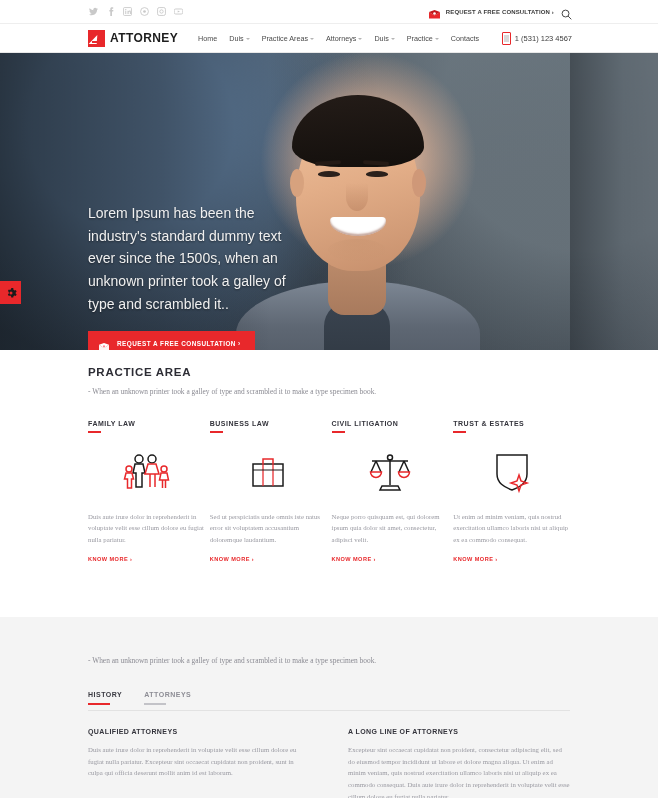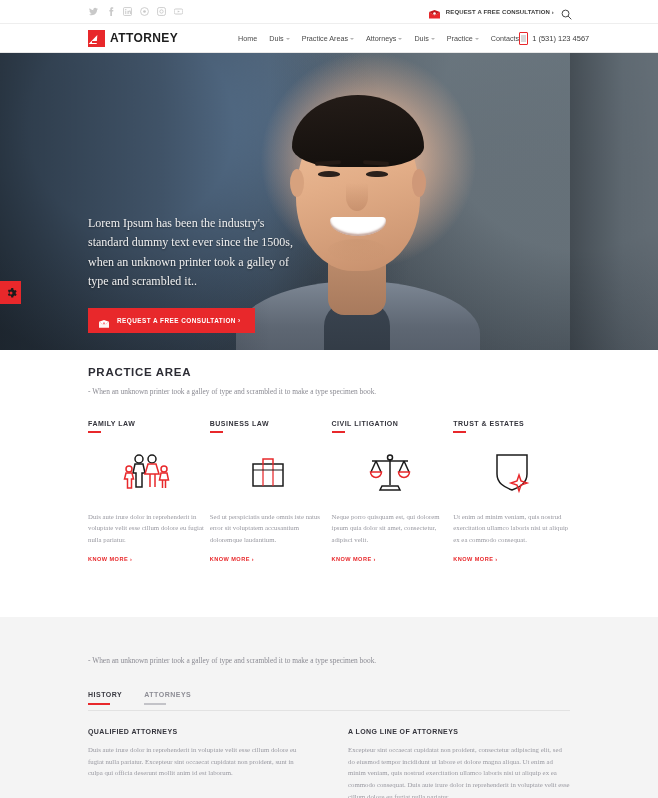--- a/index.html
+++ b/index.html
@@ -52,21 +52,21 @@
     left: 1px; bottom: 3px; transform: skewX(-4deg);
   }
   .brand-mark::before {
     content: ""; position: absolute; width: 8px; height: 2px;
     background: #e8282b; left: 4px; bottom: 4px; z-index: 2;
   }
   .brand-name {
     font-size: 12px; font-weight: 700; color: #1d1d1d;
     letter-spacing: 0.4px;
   }
-  .nav { display: flex; align-items: center; gap: 12px; margin-left: 60px; }
+  .nav { display: flex; align-items: center; gap: 12px; margin-left: 20px; }
   .nav-item {
     font-size: 7.2px; color: #4a4a4a; white-space: nowrap;
     display: flex; align-items: center; gap: 2px; cursor: pointer;
   }
   .caret {
     width: 0; height: 0; border-left: 2px solid transparent;
     border-right: 2px solid transparent; border-top: 2.5px solid #b5b5b5;
     margin-top: 1px;
   }
   .phone { margin-left: auto; display: flex; align-items: center; gap: 4px; }
@@ -160,22 +160,22 @@
     position: absolute; left: 0; top: 0; width: 270px; height: 297px;
     background: linear-gradient(90deg, rgba(18,24,30,0.62) 0%, rgba(24,30,38,0.35) 60%, rgba(30,36,44,0) 100%);
   }
   .hero-content { position: absolute; left: 88px; top: 145px; width: 300px; }
   .hero-title {
     font-size: 27px; font-weight: 700; font-style: italic; color: #ffffff;
     letter-spacing: -0.4px; line-height: 1;
     text-shadow: 0 1px 3px rgba(0,0,0,0.45);
   }
   .hero-sub {
-    margin-top: 16px; font-family: Liberation Serif, serif;
-    font-size: 12px; line-height: 1.62; color: #f0f0f0; width: 205px;
+    margin-top: 4px; font-family: Liberation Sans, sans-serif;
+    font-size: 14px; line-height: 1.62; color: #f0f0f0; width: 205px;
     text-shadow: 0 1px 2px rgba(0,0,0,0.45);
   }
   .hero-btn {
     margin-top: 16px; display: inline-flex; align-items: center; gap: 6px;
     background: #e8282b; padding: 7px 14px 7px 10px; cursor: pointer;
   }
   .hero-btn-label {
     font-size: 6.4px; font-weight: 700; color: #ffffff; letter-spacing: 0.45px;
     white-space: nowrap;
   }

